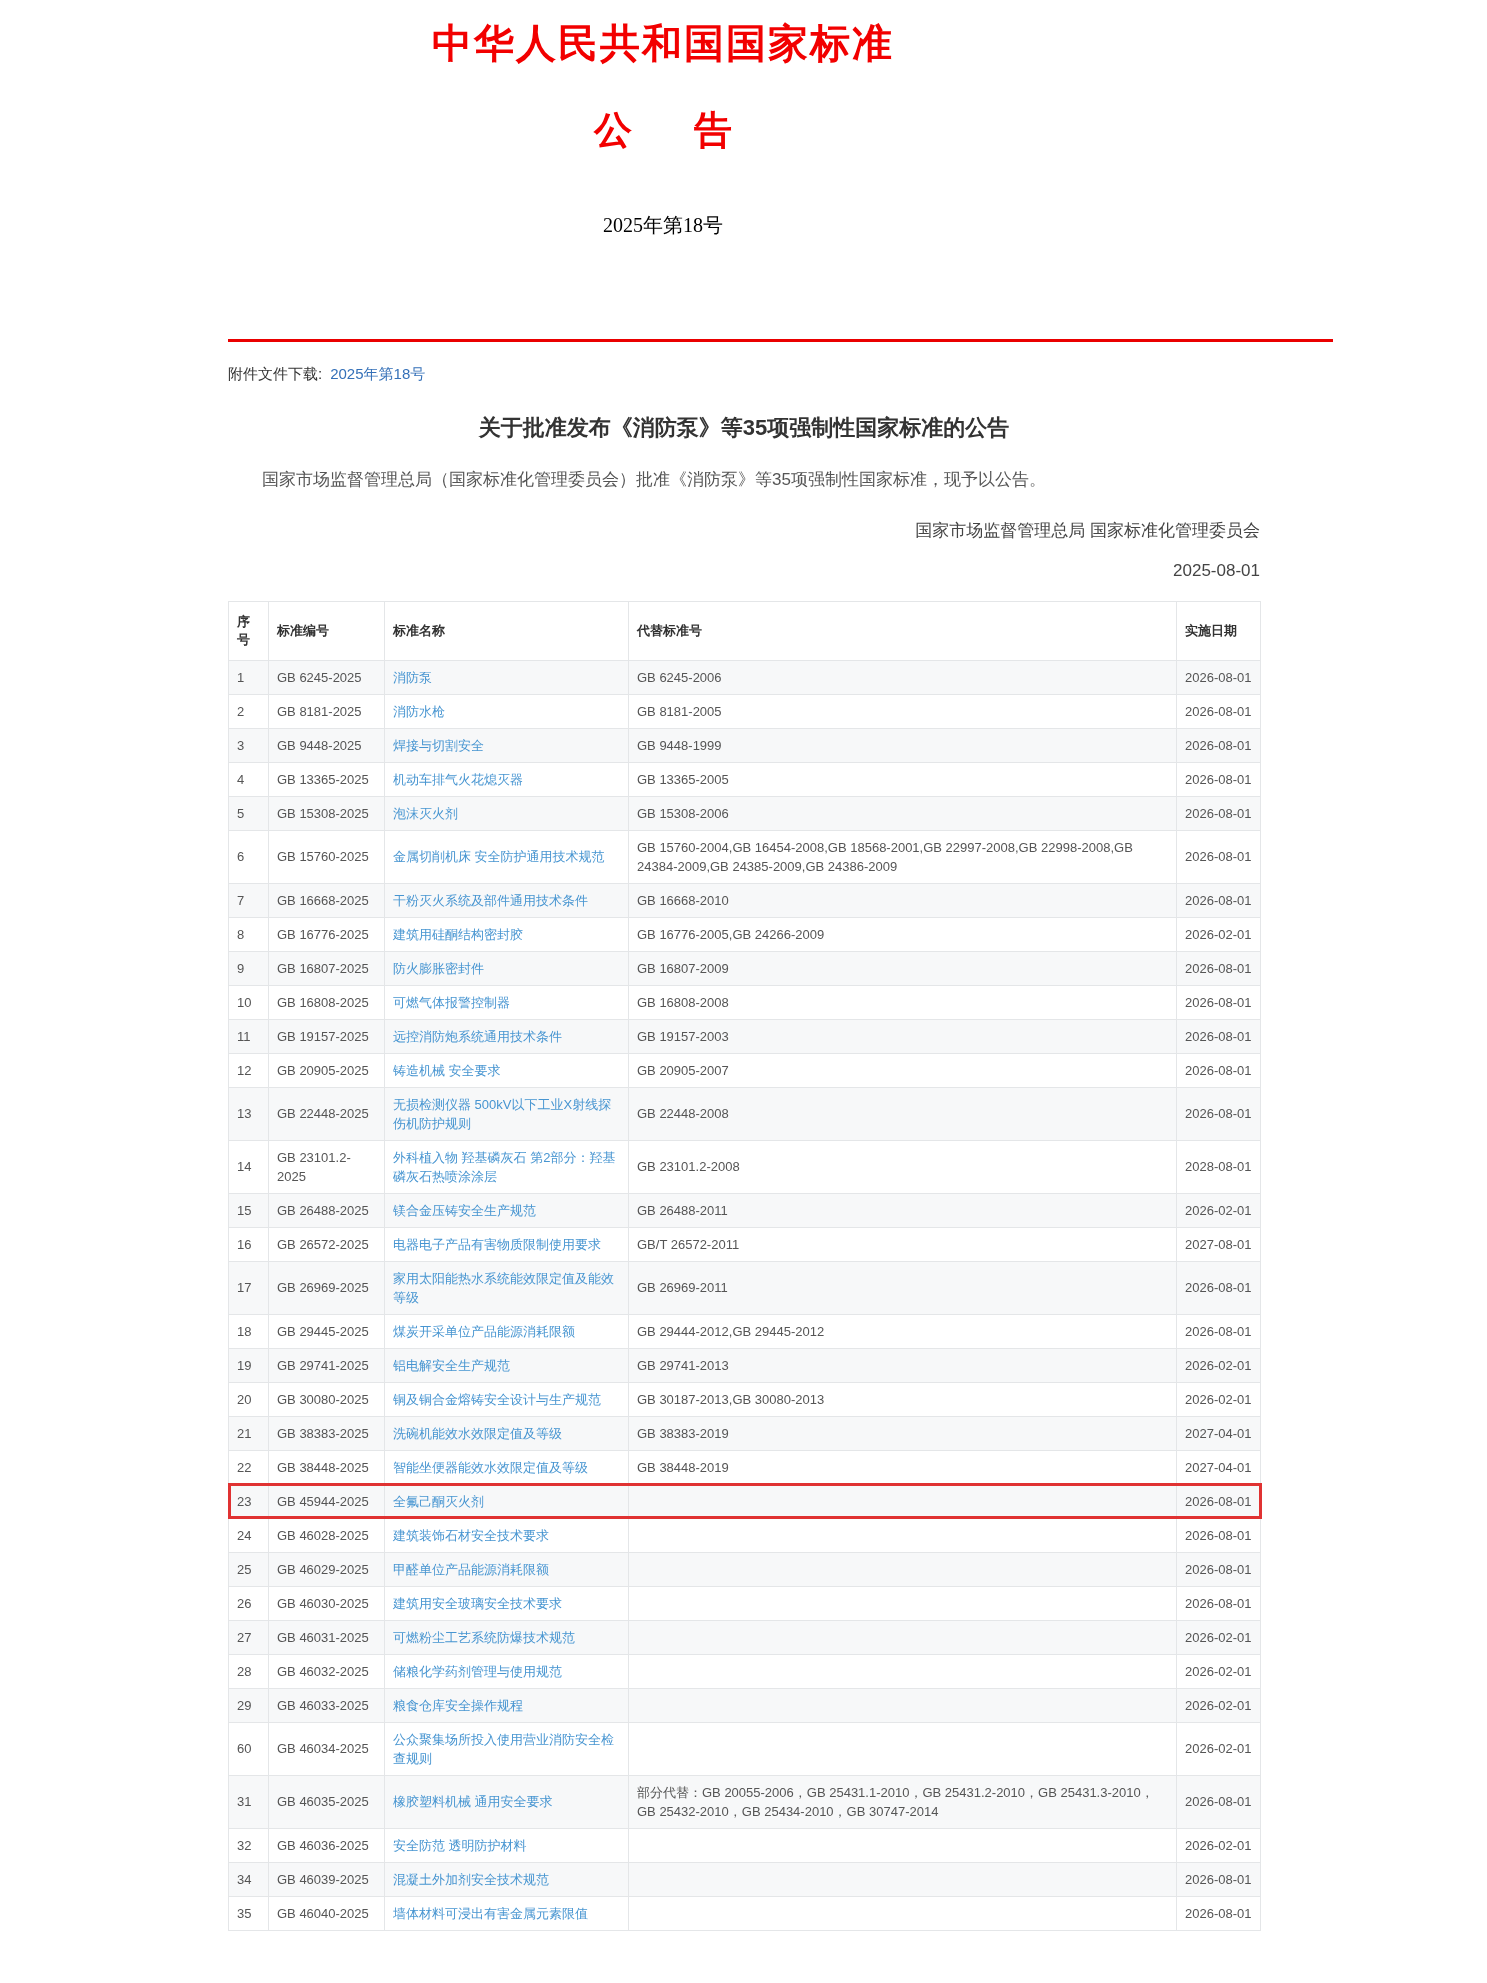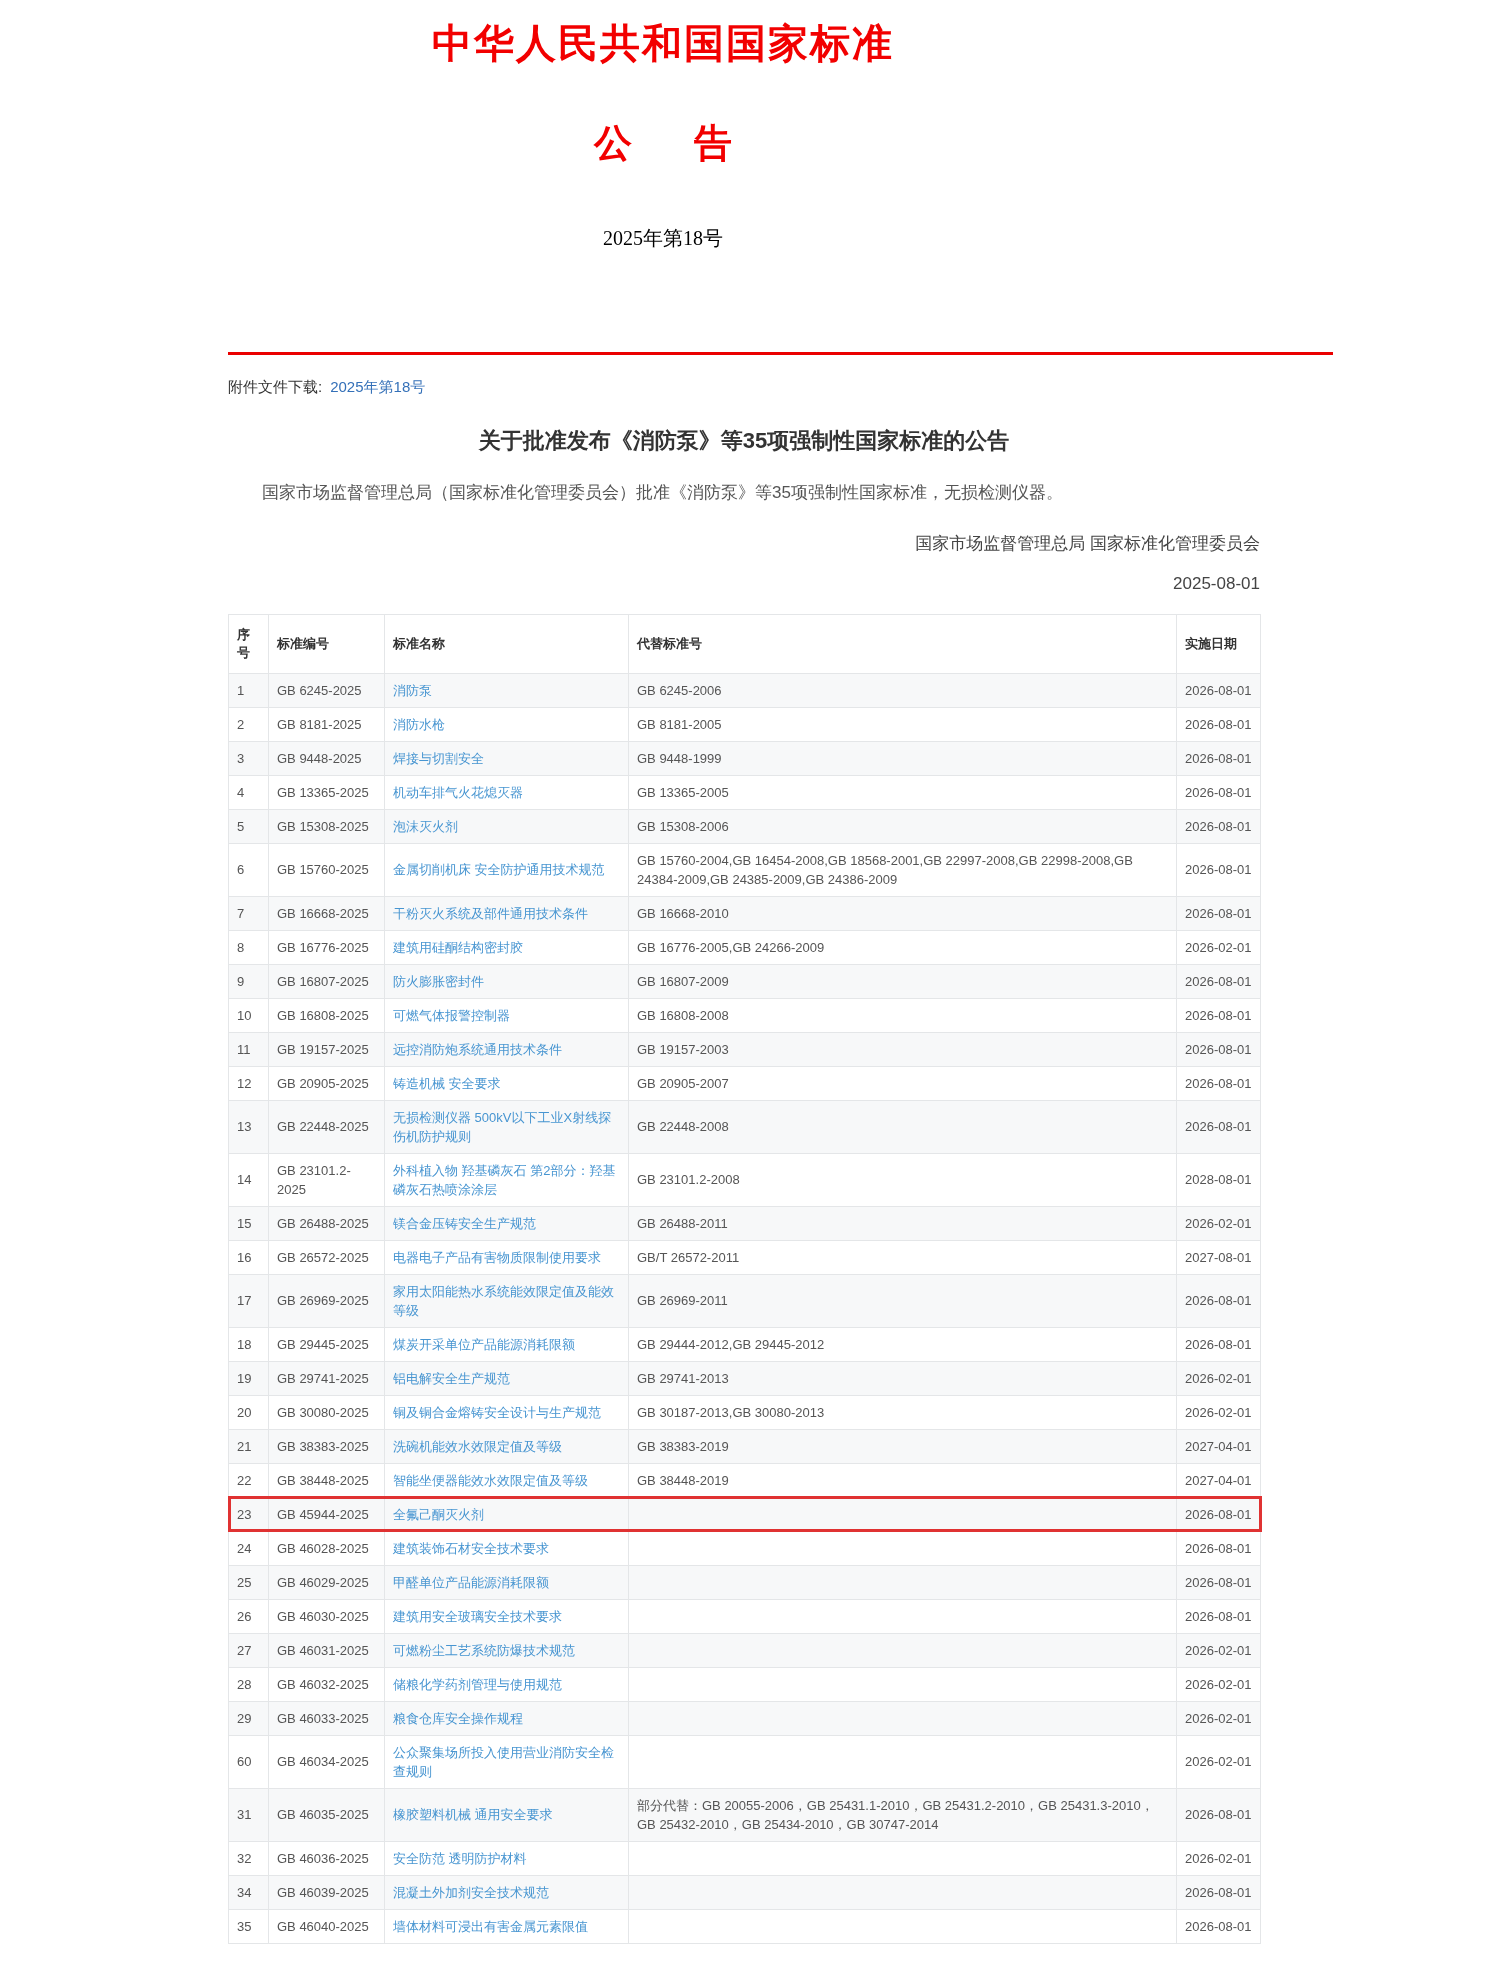--- a/index.html
+++ b/index.html
@@ -7,21 +7,21 @@
     --table_link_blue:#4795d1; --highlight_border_red:#e03232;
     --row_alt_bg:#f7f8f9; --border_gray:#e4e6e8; --text_dark:#333333; --text_body:#555555;
   }
   *{box-sizing:border-box;}
   html,body{margin:0;padding:0;background:#ffffff;}
   body{width:1487px;font-family:"Liberation Sans", sans-serif;color:var(--text_dark);}
   .page{width:1326px;min-height:1983px;background:#fff;}
   .doc-header{font-family:"Liberation Serif", serif;text-align:center;}
   .title{margin:0;padding-top:20px;font-size:40px;line-height:1.2;font-weight:bold;
          color:var(--title_red);letter-spacing:2px;}
-  .subtitle{margin:53px 0 0;font-size:38px;line-height:1.2;font-weight:bold;
+  .subtitle{margin:40px 0 0;font-size:38px;line-height:1.2;font-weight:bold;
             color:var(--title_red);letter-spacing:12px;text-indent:12px;}
   .issue-number{margin-top:58px;font-size:20px;color:#000;font-family:"Liberation Serif", serif;}
   .content{margin-left:228px;width:1032px;}
   .redline{margin-top:100px;width:1105px;height:3px;background:var(--divider_red);}
   .attachment{margin-top:21px;font-size:15px;color:var(--text_dark);line-height:22px;}
   .attachment a{color:var(--link_blue);text-decoration:none;margin-left:8px;cursor:pointer;}
   .announce-heading{margin:28px 0 0;text-align:center;font-size:22px;font-weight:bold;
                     color:var(--text_dark);line-height:30px;}
   .announce-body{margin:24px 0 0;font-size:17px;color:var(--text_body);line-height:26px;text-indent:2em;}
   .announce-issuer{margin-top:26px;text-align:right;font-size:17px;color:#444;}
@@ -55,21 +55,21 @@
   <div class="content">
 
     <div class="redline"></div>
 
     <div class="attachment">
       <span>附件文件下载:</span><a href="#">2025年第18号</a>
     </div>
 
     <h3 class="announce-heading">关于批准发布《消防泵》等35项强制性国家标准的公告</h3>
 
-    <p class="announce-body">国家市场监督管理总局（国家标准化管理委员会）批准《消防泵》等35项强制性国家标准，无损检测仪器。</p>
+    <p class="announce-body">国家市场监督管理总局（国家标准化管理委员会）批准《消防泵》等35项强制性国家标准，现予以公告。</p>
 
     <div class="announce-issuer">国家市场监督管理总局 国家标准化管理委员会</div>
 
     <div class="announce-date">2025-08-01</div>
 
     <table class="standards">
       <colgroup>
         <col class="c-seq">
           <col class="c-num">
           <col class="c-name">

